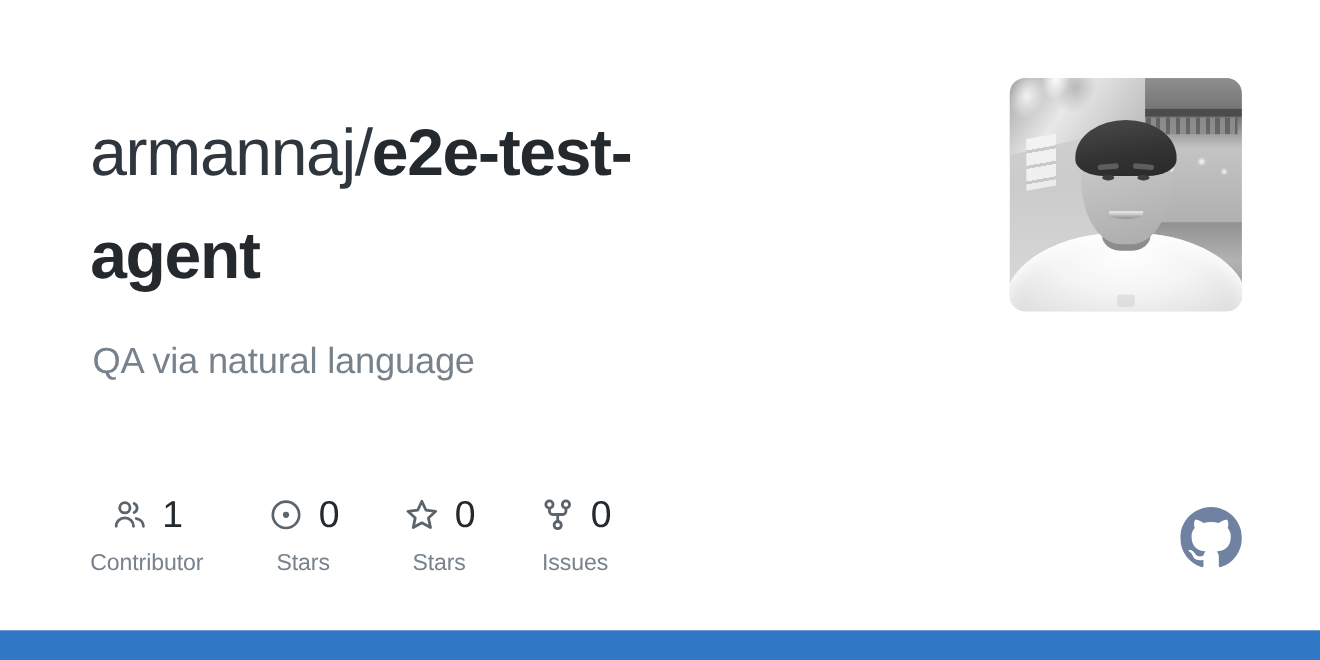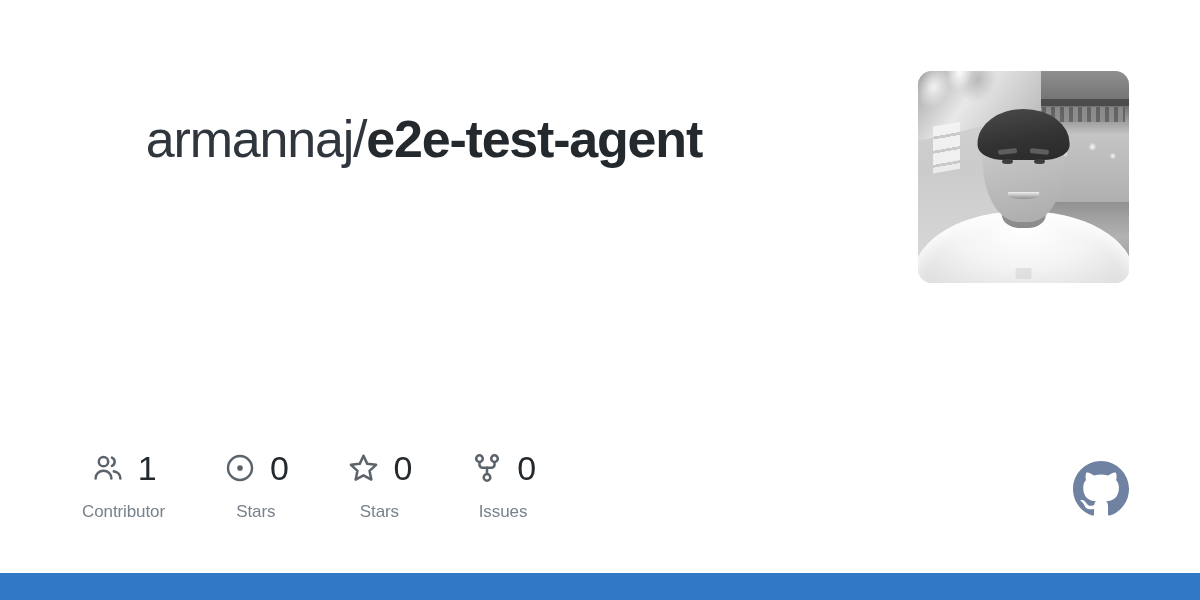--- a/index.html
+++ b/index.html
@@ -31,27 +31,26 @@
     width: 790px;
     height: 573px;
   }
 
   .repo-title {
     position: absolute;
     left: 0;
     top: 92px;
     width: 620px;
     margin: 0;
-    font-size: 52px;
+    font-size: 60px;
     line-height: 94px;
     letter-spacing: -1.2px;
     color: #2f363d;
     font-weight: 400;
     word-break: break-word;
-    text-align: right;
   }
   .repo-title .owner {
     font-weight: 400;
     color: #2f363d;
   }
   .repo-title .sep {
     font-weight: 400;
     color: #2f363d;
   }
   .repo-title .name {
@@ -110,21 +109,21 @@
     margin-left: 13px;
     font-size: 34px;
     line-height: 34px;
     color: #24292e;
     font-weight: 400;
     letter-spacing: -0.3px;
   }
 
   .stat-label {
     margin-top: 9px;
-    font-size: 17px;
+    font-size: 21px;
     line-height: 30px;
     color: #77828d;
     font-weight: 400;
     letter-spacing: -0.1px;
     white-space: nowrap;
   }
 
   
   .avatar {
     position: absolute;
@@ -320,20 +319,21 @@
 </style>
 </head>
 <body>
 
 <div class="card">
 
   <div class="content">
 
     <h1 class="repo-title"><span class="owner">armannaj</span><span class="sep">/</span><span class="name">e2e-test-agent</span></h1>
 
+    <p class="repo-description">QA via natural language</p>
 
     <div class="stats">
 
       <div class="stat">
         <div class="stat-top">
           <span class="stat-icon">
             <svg width="30" height="30" viewBox="0 0 16 16" fill="none" stroke="currentColor" stroke-width="1.35" stroke-linecap="round" stroke-linejoin="round" aria-hidden="true">
               <circle cx="5.6" cy="4.6" r="2.5"></circle>
               <path d="M1.4 13.6c0-2.45 1.9-4.1 4.2-4.1s4.2 1.65 4.2 4.1"></path>
               <path d="M10.1 2.5a2.4 2.4 0 0 1 0 4.4"></path>

